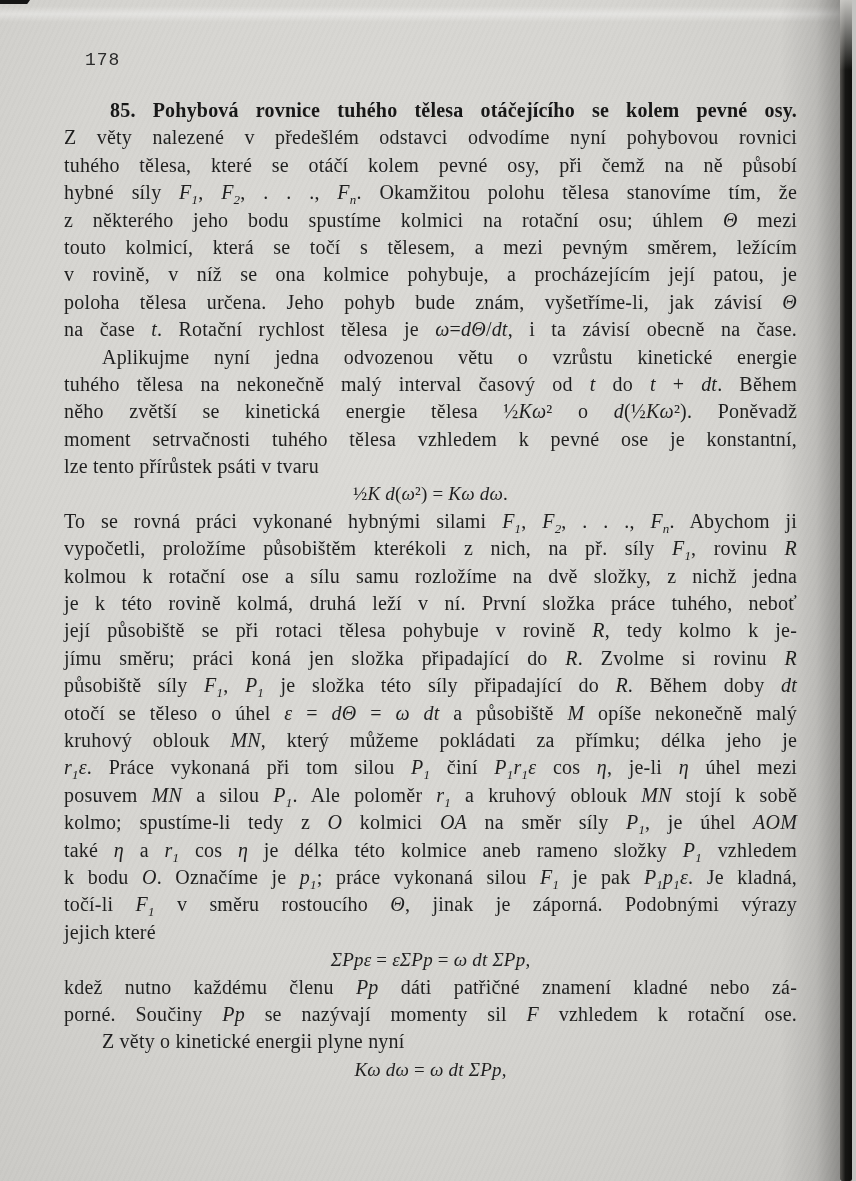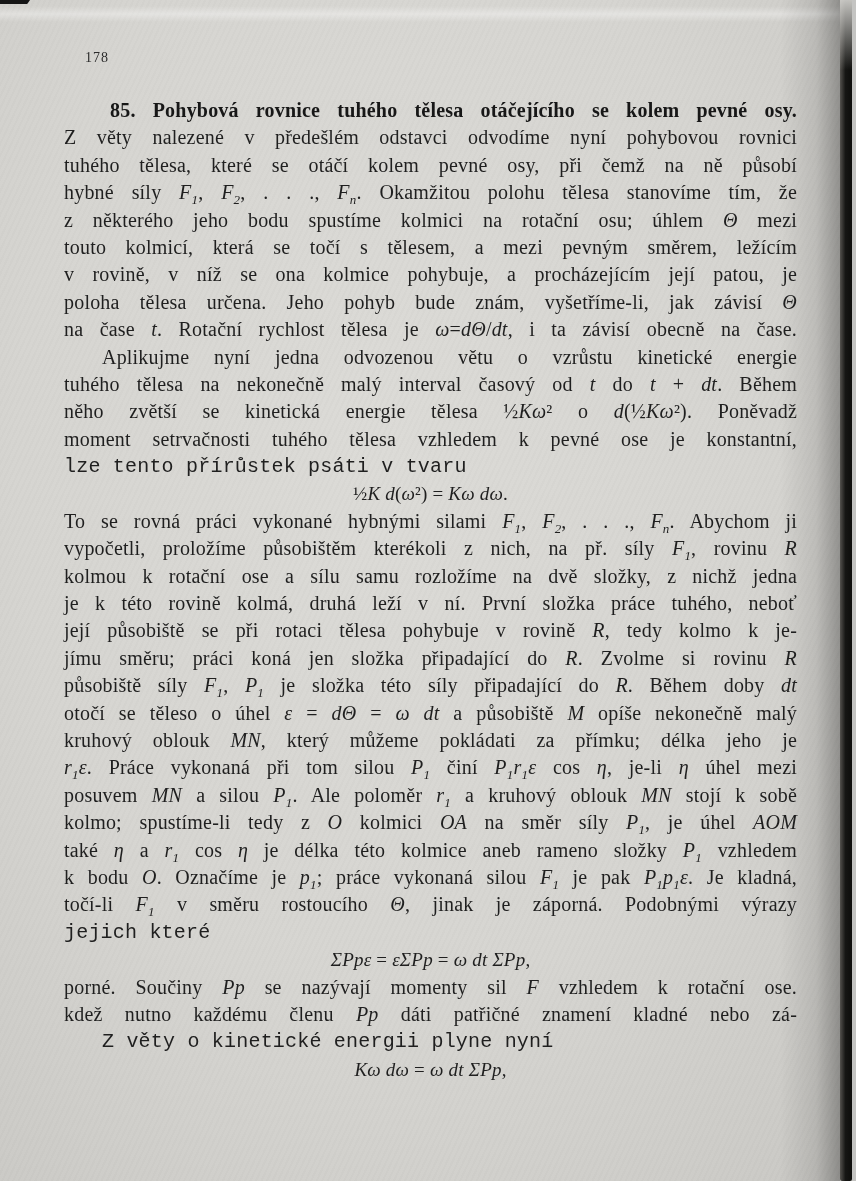--- a/index.html
+++ b/index.html
@@ -35,32 +35,32 @@
       linear-gradient(to right, #54524e, var(--edge-band,#161614) 45%, #0e0e0c);
     border-radius:0 0 2px 2px;
   }
   .edge-outer{
     position:absolute;top:0;right:0;width:4px;height:100%;
     background:var(--outer-strip,#c4c4c2);
   }
   
   .page-number{
     position:absolute;left:85px;top:50px;
-    font-size:14px;letter-spacing:1px;color:#2b2b2b;
+    font-size:18px;letter-spacing:1px;color:#2b2b2b;font-family:Liberation Mono, monospace;
   }
   .page-body{
     position:absolute;left:64px;top:97px;width:733px;
     font-size:20px;letter-spacing:0.2px;
   }
   .line{
     height:27.4px;line-height:27.4px;
     text-align:justify;text-align-last:justify;
     white-space:normal;
   }
-  .line.last{text-align-last:left;font-family:Liberation Mono, monospace;}
+  .line.last{text-align-last:left;}
   .line.indent{text-indent:38px;}
   .line.heading{
     font-weight:700;text-indent:46px;color:#171717;
     text-align:justify;text-align-last:justify;
   }
   .line.formula{
     text-align:center;text-align-last:center;
     font-size:19px;
   }
   .line i{font-style:italic;}
@@ -104,18 +104,18 @@
       <div class="line">otočí se těleso o úhel <i>ε</i> = <i>dΘ</i> = <i>ω dt</i> a působiště <i>M</i> opíše nekonečně malý</div>
       <div class="line">kruhový oblouk <i>MN</i>, který můžeme pokládati za přímku; délka jeho je</div>
       <div class="line"><i>r</i><sub>1</sub><i>ε</i>. Práce vykonaná při tom silou <i>P</i><sub>1</sub> činí <i>P</i><sub>1</sub><i>r</i><sub>1</sub><i>ε</i> cos <i>η</i>, je-li <i>η</i> úhel mezi</div>
       <div class="line">posuvem <i>MN</i> a silou <i>P</i><sub>1</sub>. Ale poloměr <i>r</i><sub>1</sub> a kruhový oblouk <i>MN</i> stojí k sobě</div>
       <div class="line">kolmo; spustíme-li tedy z <i>O</i> kolmici <i>OA</i> na směr síly <i>P</i><sub>1</sub>, je úhel <i>AOM</i></div>
       <div class="line">také <i>η</i> a <i>r</i><sub>1</sub> cos <i>η</i> je délka této kolmice aneb rameno složky <i>P</i><sub>1</sub> vzhledem</div>
       <div class="line">k bodu <i>O</i>. Označíme je <i>p</i><sub>1</sub>; práce vykonaná silou <i>F</i><sub>1</sub> je pak <i>P</i><sub>1</sub><i>p</i><sub>1</sub><i>ε</i>. Je kladná,</div>
       <div class="line">točí-li <i>F</i><sub>1</sub> v směru rostoucího <i>Θ</i>, jinak je záporná. Podobnými výrazy</div>
       <div class="line last">jejich které</div>
       <div class="line formula"><i>ΣPpε</i> = <i>εΣPp</i> = <i>ω dt ΣPp</i>,</div>
+      <div class="line">kdež nutno každému členu <i>Pp</i> dáti patřičné znamení kladné nebo zá-</div>
       <div class="line">porné. Součiny <i>Pp</i> se nazývají momenty sil <i>F</i> vzhledem k rotační ose.</div>
-      <div class="line">kdež nutno každému členu <i>Pp</i> dáti patřičné znamení kladné nebo zá-</div>
       <div class="line indent last">Z věty o kinetické energii plyne nyní</div>
       <div class="line formula"><i>Kω dω</i> = <i>ω dt ΣPp</i>,</div>
     </div>
 </div>
 
 </body></html>

